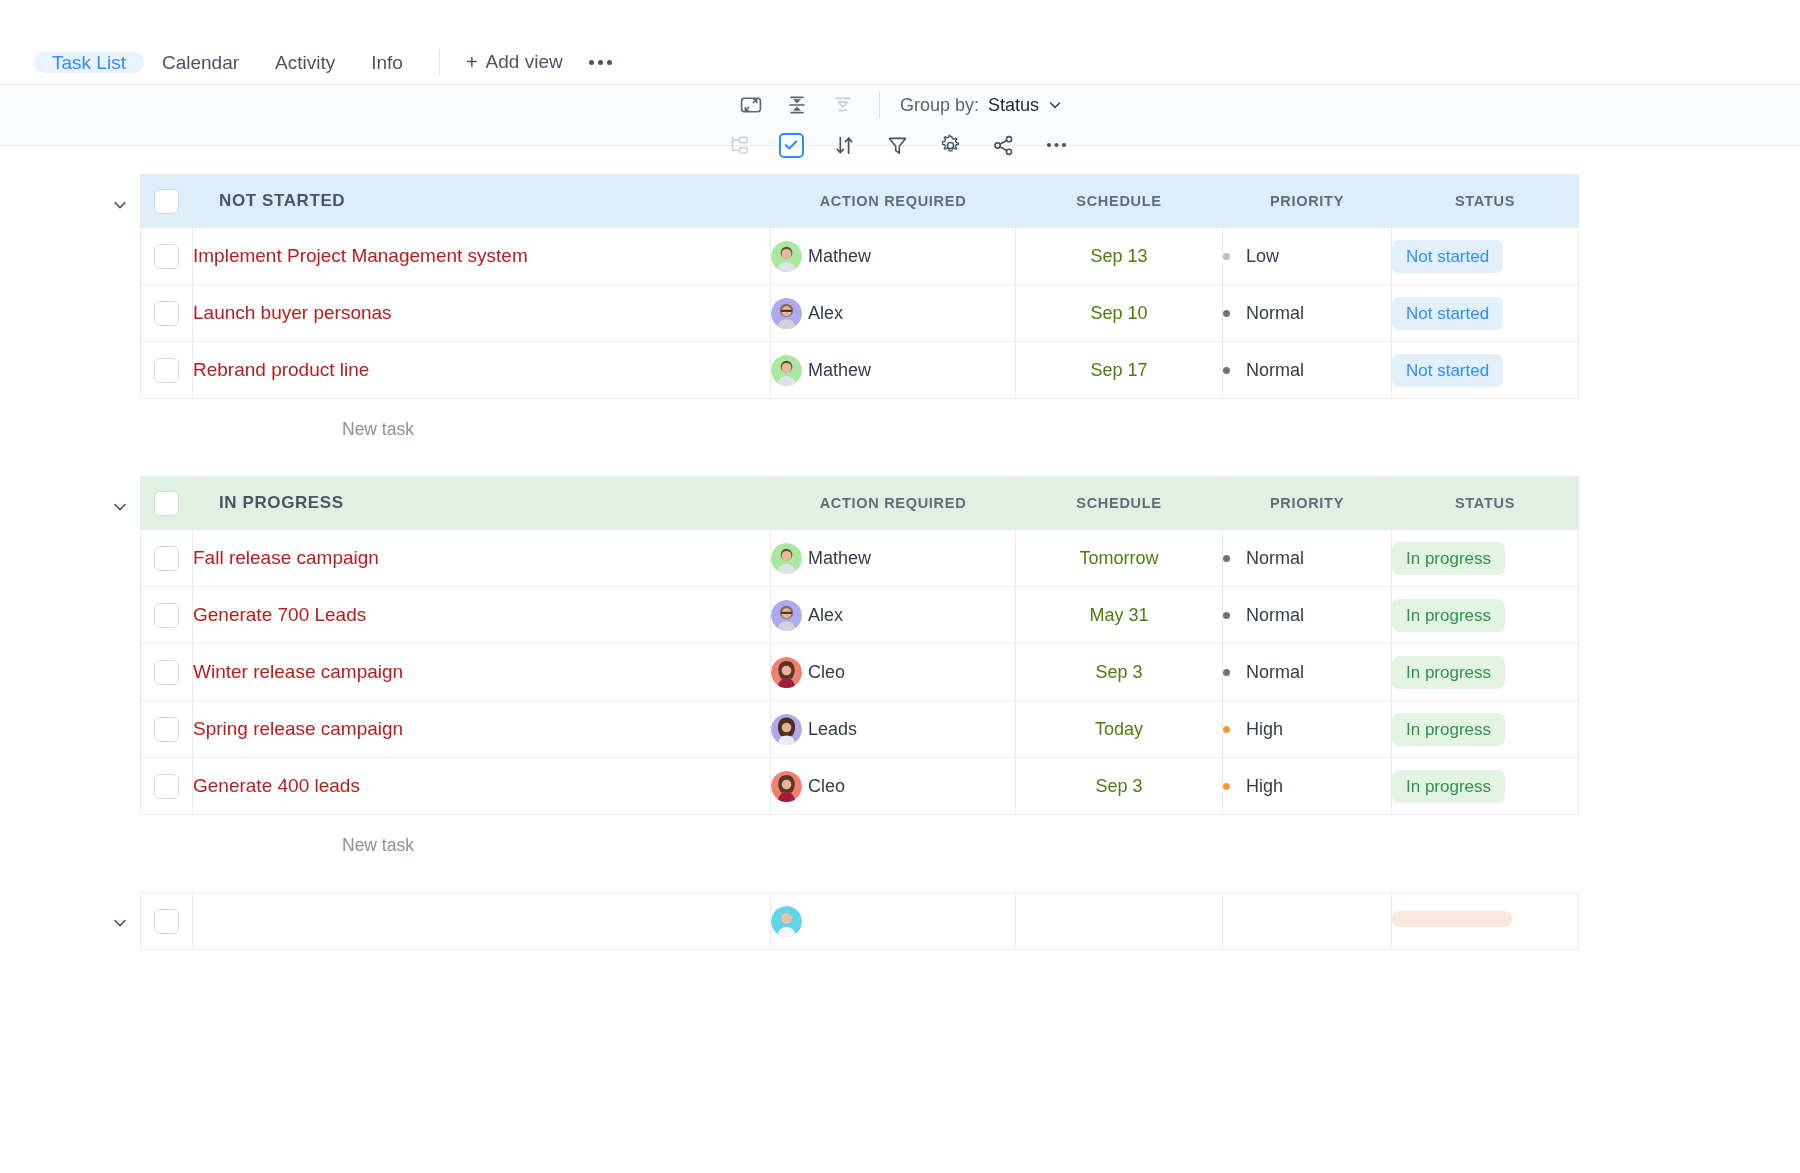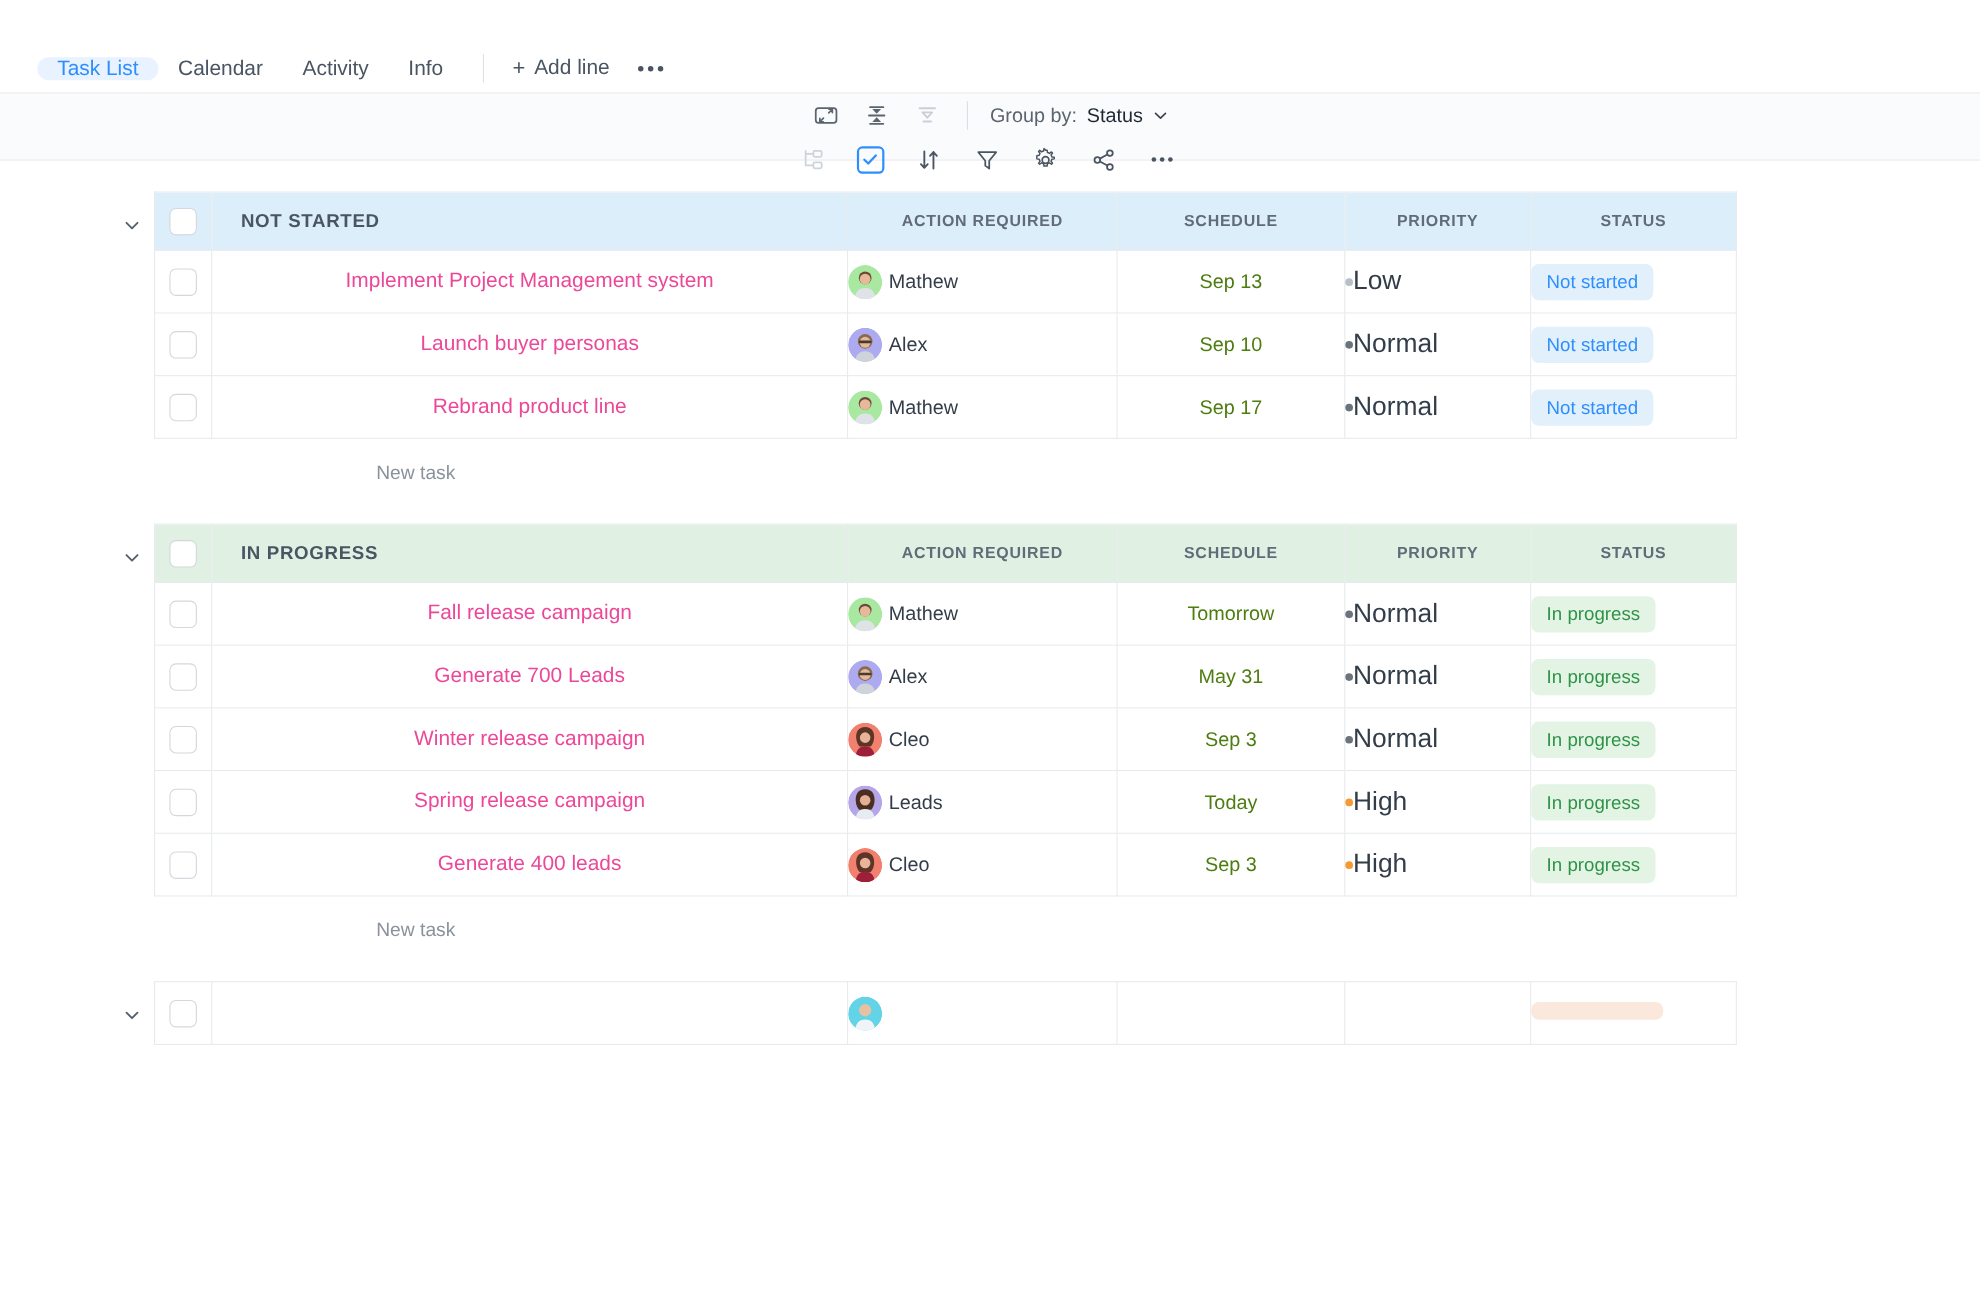--- a/index.html
+++ b/index.html
@@ -103,41 +103,41 @@
     letter-spacing: 0.6px; padding-left: 26px;
   }
   tr.ghead .gh-col {
     font-size: 14.5px; font-weight: bold; color: #616c78;
     letter-spacing: 0.7px; text-align: center;
   }
 
   
   tr.task td { height: 57px; }
   td.cell-check { text-align: center; }
-  td.cell-name  { padding-left: 26px; font-size: 19px; color: #ec4899; text-align: center; }
+  td.cell-name  { padding-left: 26px; font-size: 19px; color: #b91c1c; }
   td.cell-owner { padding-left: 26px; }
   td.cell-sched { text-align: center; font-size: 18px; color: #4d7c0f; }
   td.cell-prio  { padding-left: 34px; }
   td.cell-stat  { padding-left: 18px; }
 
   .cb {
     width: 25px; height: 25px; border: 1.6px solid #d3d8de;
     border-radius: 6px; background: #fff; display: inline-block;
     cursor: pointer; vertical-align: middle;
   }
 
   .owner { display: flex; align-items: center; gap: 6px; }
   .avatar {
     width: 31px; height: 31px; border-radius: 50%; flex: 0 0 31px;
     position: relative; overflow: hidden;
   }
   .avatar svg { display: block; width: 100%; height: 100%; }
   .owner-name { font-size: 18px; color: #333d49; }
 
-  .prio { display: flex; align-items: center; gap: 0; font-size: 24px; color: #333d49; }
+  .prio { display: flex; align-items: center; gap: 16px; font-size: 18px; color: #333d49; }
   .prio-dot { width: 7px; height: 7px; border-radius: 50%; flex: 0 0 7px; display: block; }
 
   .badge {
     display: inline-block; font-size: 17px; border-radius: 7px;
     padding: 8px 14px; line-height: 1; white-space: nowrap;
   }
 
   .new-task {
     font-size: 17.5px; color: #8a929c; padding: 20px 0 0 202px;
     cursor: pointer;
@@ -150,21 +150,21 @@
 <div class="app-header">
 
   <div class="tabs-row">
     <div class="tab active">Task List</div>
     <div class="tab">Calendar</div>
     <div class="tab">Activity</div>
     <div class="tab">Info</div>
     <div class="tab-sep"></div>
     <div class="add-view">
       <span class="plus-glyph">+</span>
-      <span>Add line</span>
+      <span>Add view</span>
     </div>
     <div class="dots-btn">
         <i></i>
         <i></i>
         <i></i>
       </div>
   </div>
 </div>
 
 <div class="toolbar">

